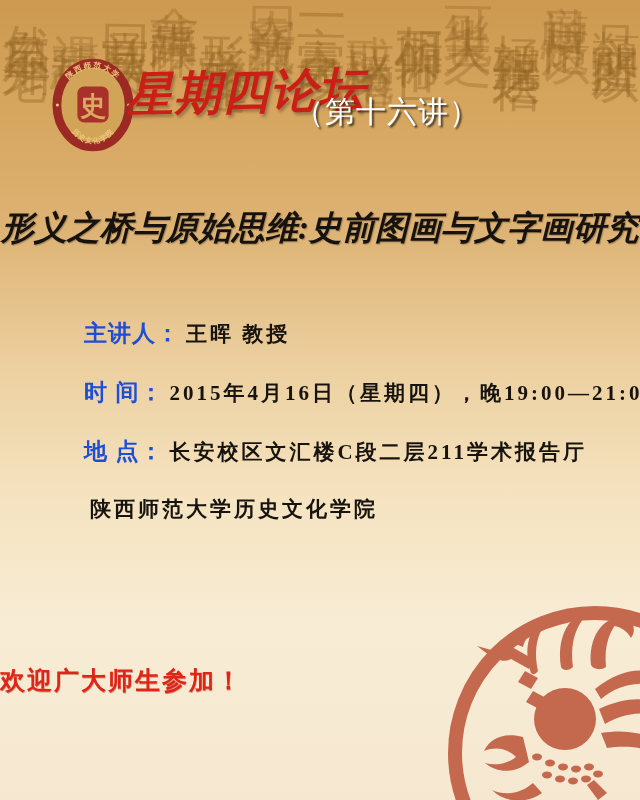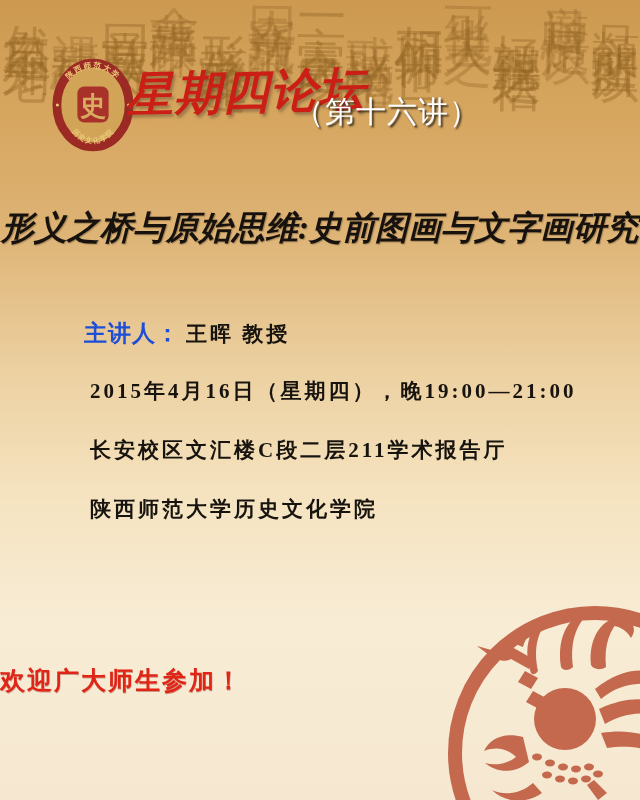--- a/index.html
+++ b/index.html
@@ -123,23 +123,25 @@
 <div class="lecture-no">（第十六讲）</div>
 
 <div class="lecture-title">形义之桥与原始思维:史前图画与文字画研究</div>
 
 <div class="details">
   <div class="detail-row">
     <span class="detail-label">主讲人：</span>
     <span class="detail-value">王晖  教授</span>
   </div>
   <div class="detail-row">
+    <span class="detail-label">时  间：</span>
     <span class="detail-value">2015年4月16日（星期四），晚19:00—21:00</span>
   </div>
   <div class="detail-row">
+    <span class="detail-label">地  点：</span>
     <span class="detail-value">长安校区文汇楼C段二层211学术报告厅</span>
   </div>
   <div class="detail-row">
     <span class="detail-value">陕西师范大学历史文化学院</span>
   </div>
 </div>
 
 <div class="welcome">欢迎广大师生参加！</div>
 
 <svg class="emblem" viewBox="0 0 205 215">

